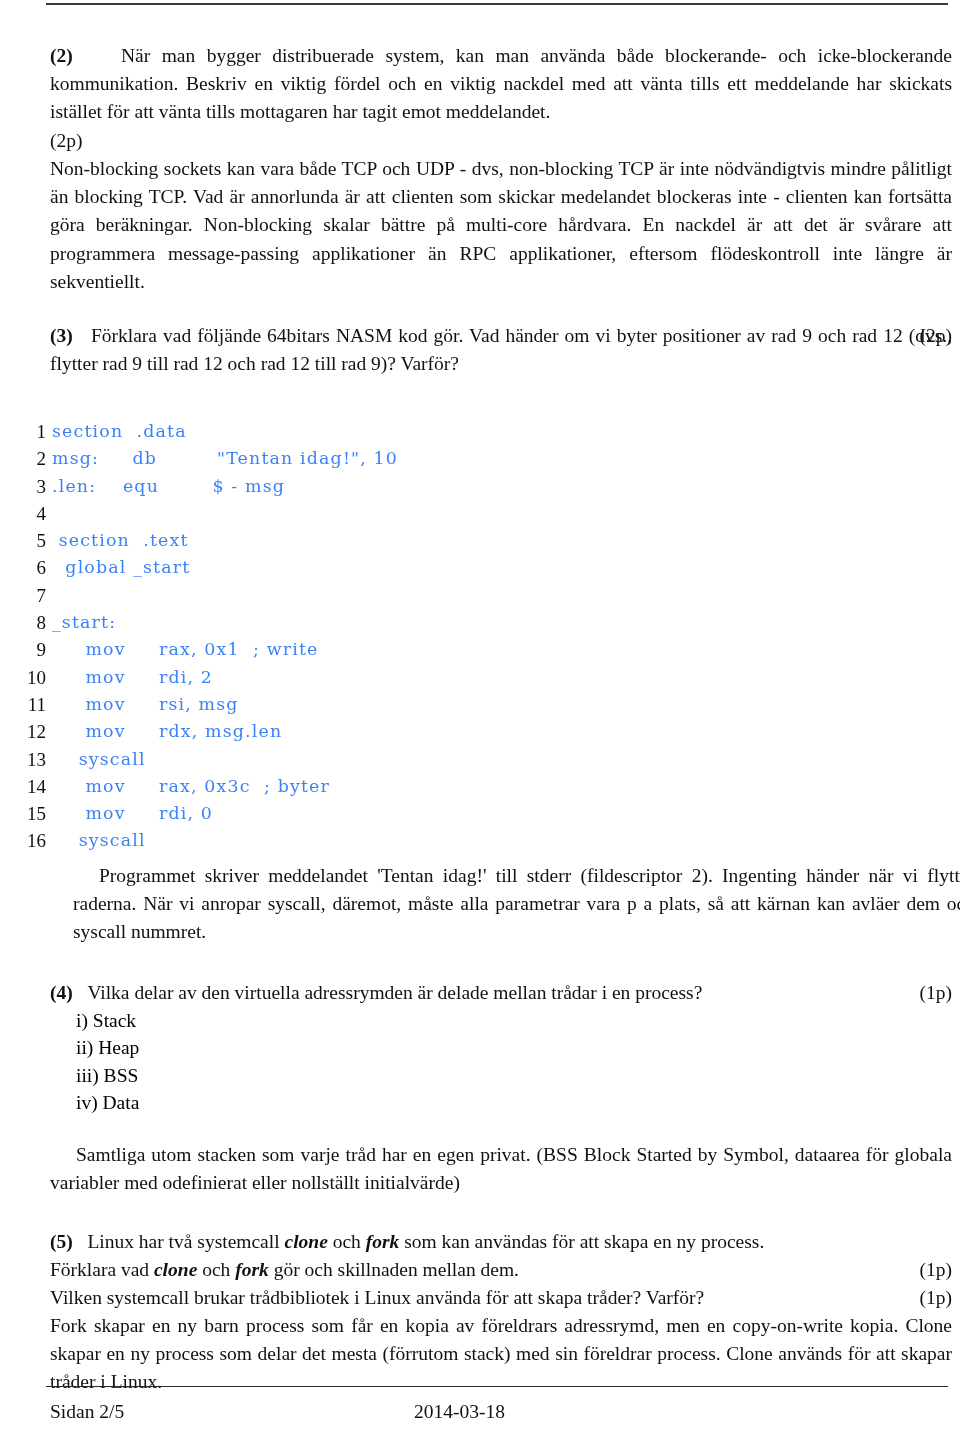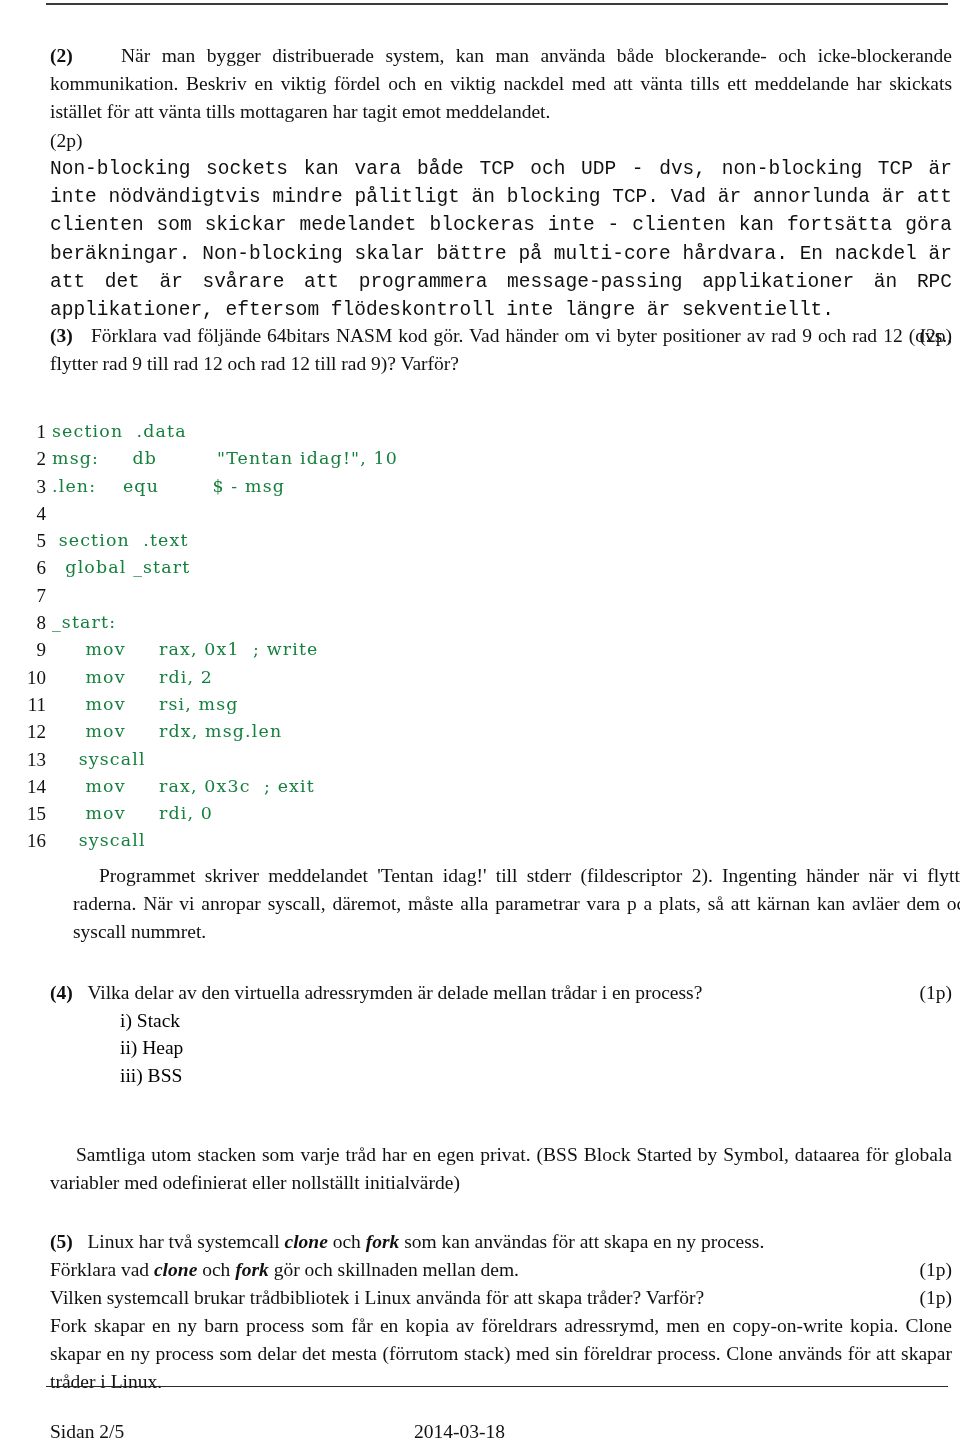--- a/index.html
+++ b/index.html
@@ -68,21 +68,20 @@
     left: 50px;
     top: 127px;
     width: 120px;
     text-align: left;
   }
 
   #q2-answer {
     left: 50px;
     top: 155px;
     width: 902px;
-    font-family: Liberation Mono, monospace;
   }
 
   
   #q3-head {
     left: 50px;
     top: 322px;
     width: 902px;
   }
 
   
@@ -107,21 +106,21 @@
     font-family: "Liberation Serif", "DejaVu Serif", serif;
     font-size: 19px;
     color: #111;
   }
   .src {
     position: absolute;
     left: 52px;
     font-family: "DejaVu Serif", "Liberation Serif", serif;
     font-size: 17.4px;
     letter-spacing: 1.15px;
-    color: #15803d;
+    color: #3b82f6;
     white-space: pre;
   }
 
   
   #q3-answer {
     left: 50px;
     top: 862px;
     width: 902px;
     margin-left: 23px;
   }
@@ -133,21 +132,21 @@
     width: 902px;
   }
   .romanlist {
     position: absolute;
     left: 76px;
     top: 1007px;
     width: 860px;
     font-size: 19.5px;
     line-height: 27.3px;
   }
-  .romanlist div { white-space: pre; margin-left: 44px; }
+  .romanlist div { white-space: pre; }
 
   #q4-answer {
     left: 50px;
     top: 1141px;
     width: 902px;
   }
 
   
   #q5-head {
     left: 50px;
@@ -170,21 +169,20 @@
     width: 902px;
   }
 
   
   .footer {
     position: absolute;
     top: 1399px;
     font-size: 19.5px;
     line-height: 26px;
     color: #111;
-    margin-top: 20px;
   }
   #footer-left { left: 50px; }
   #footer-center { left: 414px; }
   .rightpts {
     position: absolute;
     right: 0;
     top: 0;
   }
 </style>
 </head>
@@ -214,38 +212,39 @@
       <div class="code-line"><span class="ln">4</span><span class="src"></span></div>
       <div class="code-line"><span class="ln">5</span><span class="src"> section  .text</span></div>
       <div class="code-line"><span class="ln">6</span><span class="src">  global _start</span></div>
       <div class="code-line"><span class="ln">7</span><span class="src"></span></div>
       <div class="code-line"><span class="ln">8</span><span class="src">_start:</span></div>
       <div class="code-line"><span class="ln">9</span><span class="src">     mov     rax, 0x1  ; write</span></div>
       <div class="code-line"><span class="ln">10</span><span class="src">     mov     rdi, 2</span></div>
       <div class="code-line"><span class="ln">11</span><span class="src">     mov     rsi, msg</span></div>
       <div class="code-line"><span class="ln">12</span><span class="src">     mov     rdx, msg.len</span></div>
       <div class="code-line"><span class="ln">13</span><span class="src">    syscall</span></div>
-      <div class="code-line"><span class="ln">14</span><span class="src">     mov     rax, 0x3c  ; exit</span></div>
+      <div class="code-line"><span class="ln">14</span><span class="src">     mov     rax, 0x3c  ; byter</span></div>
       <div class="code-line"><span class="ln">15</span><span class="src">     mov     rdi, 0</span></div>
       <div class="code-line"><span class="ln">16</span><span class="src">    syscall</span></div>
     </div>
 
   <div class="block" id="q3-answer">
     <span style="display:inline-block;width:26px"></span><span>Programmet skriver meddelandet 'Tentan idag!' till stderr (fildescriptor 2). Ingenting händer när vi flytter raderna. När vi anropar syscall, däremot, måste alla parametrar vara p a plats, så att kärnan kan avläer dem och syscall nummret.</span>
   </div>
 
   <div class="block" id="q4-head">
     <span class="rightpts">(1p)</span>
     <span class="qnum">(4)</span><span class="indent-marker">&nbsp;&nbsp;&nbsp;</span><span>Vilka delar av den virtuella adressrymden är delade mellan trådar i en process?</span>
   </div>
 
   <div class="romanlist" id="q4-options">
       <div>i) Stack</div>
       <div>ii) Heap</div>
       <div>iii) BSS</div>
+      <div>iv) Data</div>
     </div>
 
   <div class="block" id="q4-answer">
     <span style="display:inline-block;width:26px"></span><span>Samtliga utom stacken som varje tråd har en egen privat. (BSS Block Started by Symbol, dataarea för globala variabler med odefinierat eller nollställt initialvärde)</span>
   </div>
 
   <div class="block" id="q5-head">
     <span class="qnum">(5)</span><span class="indent-marker">&nbsp;&nbsp;&nbsp;</span><span>Linux har två systemcall </span><span class="ital">clone</span><span> och </span><span class="ital">fork</span><span> som kan användas för att skapa en ny process.</span>
   </div>
 

